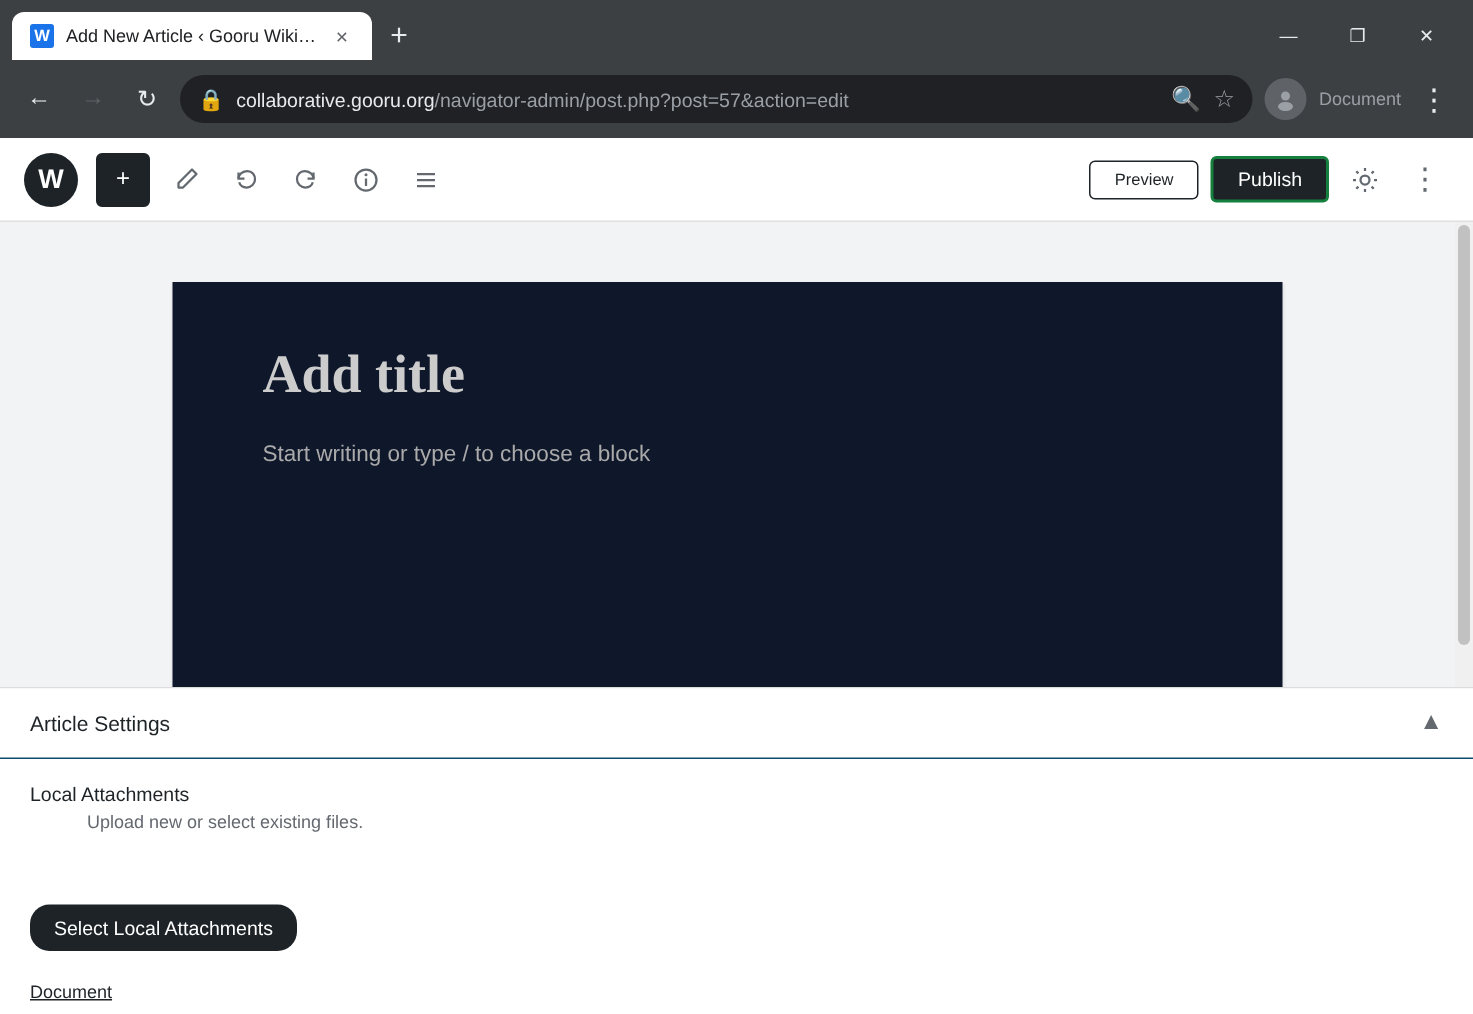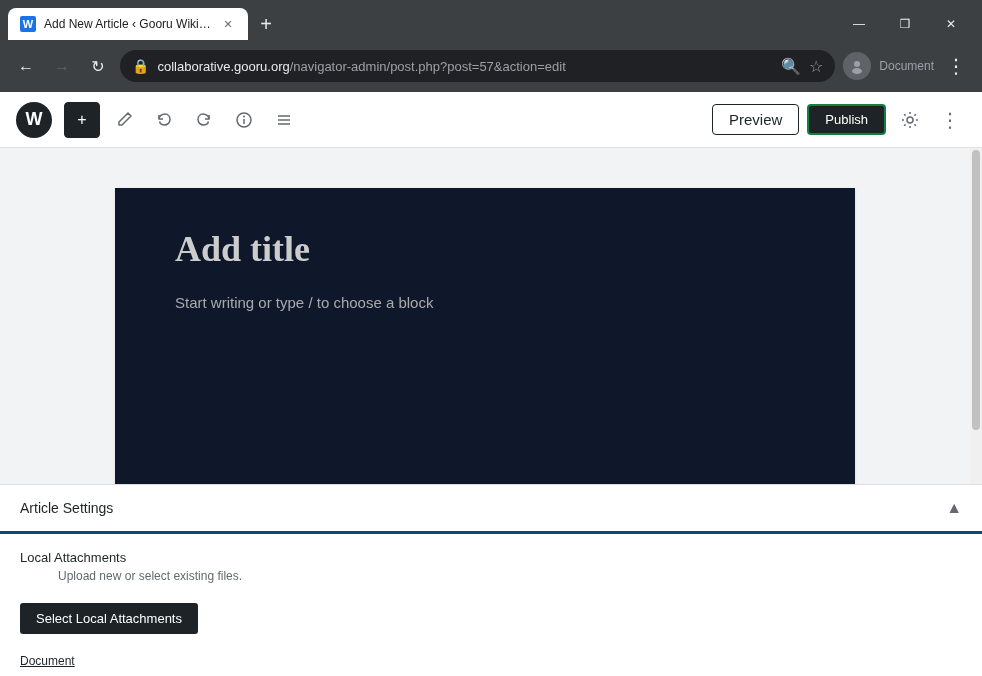--- a/index.html
+++ b/index.html
@@ -85,21 +85,21 @@
     .wp-toolbar-btn.primary {
       background: #1d2327; border-color: #1d2327; color: #fff;
     }
     .wp-toolbar-icon-btn {
       width: 32px; height: 32px; display: flex; align-items: center; justify-content: center;
       cursor: pointer; color: #646970; font-size: 18px;
     }
     .spacer { flex: 1; }
     .preview-btn {
       padding: 6px 16px; border: 1px solid #1d2327; border-radius: 4px;
-      background: #fff; color: #1d2327; font-size: 15px; font-weight: 500; cursor: pointer;
+      background: #fff; color: #1d2327; font-size: 11px; font-weight: 500; cursor: pointer;
     }
     .publish-btn {
       padding: 6px 16px; border: 2px solid #15803d; border-radius: 4px;
       background: #1d2327; color: #fff; font-size: 13px; font-weight: 500; cursor: pointer;
     }
     .gear-btn {
       width: 32px; height: 32px; display: flex; align-items: center; justify-content: center;
       cursor: pointer; color: #646970; font-size: 20px;
     }
     .dots-btn {
@@ -131,36 +131,36 @@
       width: 8px; height: 280px; background: #c1c1c1;
       border-radius: 4px; margin: 2px auto; margin-top: 2px;
     }
 
     
     .bottom-panel {
       background: #fff; border-top: 1px solid #ddd;
     }
     .article-settings-header {
       display: flex; align-items: center; justify-content: space-between;
-      padding: 14px 20px; border-bottom: 3px solid #0c4a6e;
+      padding: 14px 20px; border-bottom: 1px solid #0c4a6e;
       background: #fff;
     }
     .article-settings-title {
       font-size: 14px; font-weight: 500; color: #1d2327;
     }
     .collapse-btn { color: #646970; font-size: 16px; cursor: pointer; }
     .attachments-row {
       display: flex; align-items: flex-start; padding: 16px 20px; gap: 20px; flex-direction: column;
     }
     .local-attachments-info { flex: 1; }
     .local-attachments-label { font-size: 13px; font-weight: 500; color: #1d2327; margin-bottom: 4px; }
     .local-attachments-desc { font-size: 12px; color: #646970; margin-left: 38px; }
     .select-btn {
       padding: 8px 16px; background: #1d2327; color: #fff;
-      border: none; border-radius: 3px; font-size: 13px; cursor: pointer; white-space: nowrap;
+      border: none; border-radius: 13px; font-size: 13px; cursor: pointer; white-space: nowrap; margin-top: 28px;
     }
     .document-link { font-size: 12px; color: #1d2327; text-decoration: underline; cursor: pointer; margin-top: 4px; display: block; }
 
     
     .main-container {
       display: flex; flex-direction: column; height: calc(676px - 40px - 52px);
     }
     .editor-flex { display: flex; flex: 1; overflow: hidden; }
   </style>
 </head>

